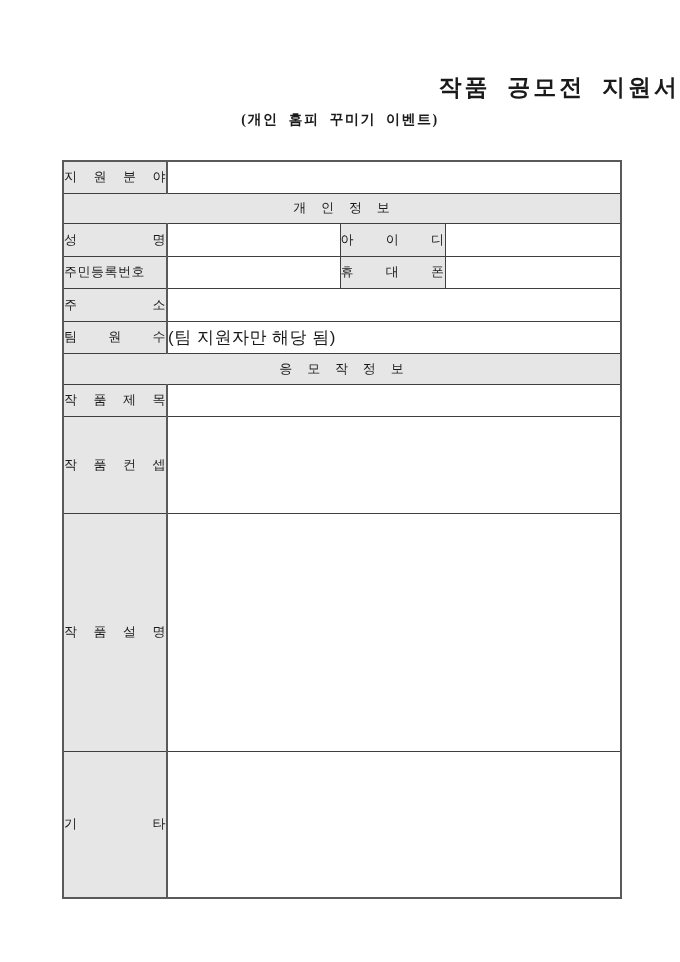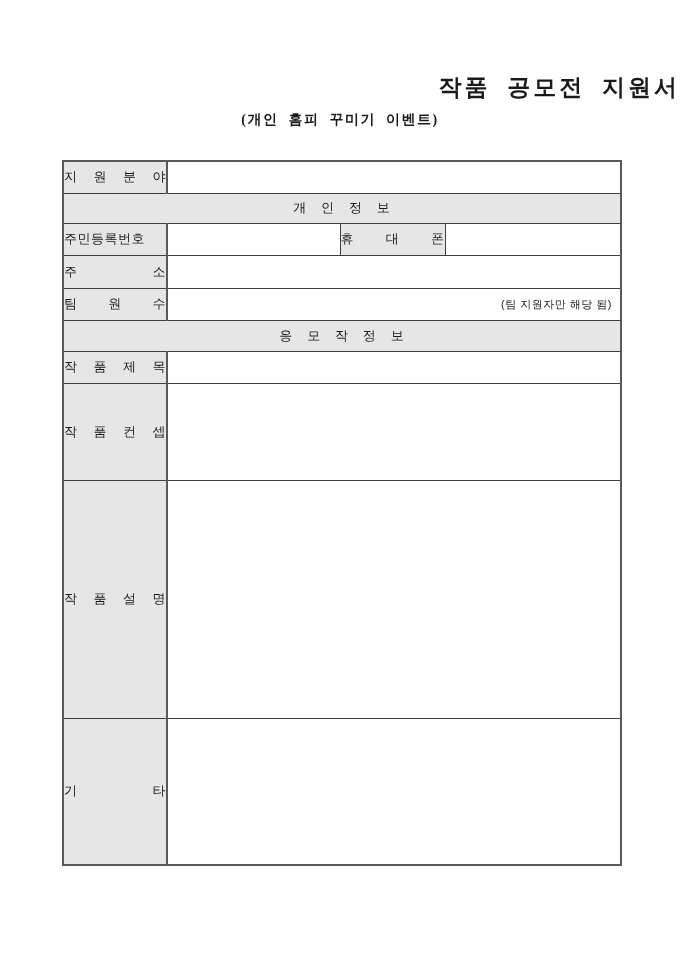--- a/index.html
+++ b/index.html
@@ -63,23 +63,22 @@
   }
   td.lbl.col1{border-right:2px solid var(--outer-border);}
   td.hdr{
     background:var(--label-bg);
     text-align:center;
     white-space:pre;
     letter-spacing:1px;
   }
   td.val{background:#fff;padding:0 6px;}
   td.val.note{
-    text-align:right;
-    padding-right:8px;
-    font-size:11px;
+    padding-right:16px;
+    font-size:17px;
     letter-spacing:0.5px;
   }
 </style>
 </head>
 <body>
 
 <div class="sheet">
 
   <div class="doc-title">작품 공모전 지원서</div>
   <div class="doc-subtitle">(개인 홈피 꾸미기 이벤트)</div>
@@ -95,20 +94,26 @@
     <tbody>
         <tr style="height:32px">
       <td class="lbl col1">지 원 분 야</td>
       <td class="val" colspan="3"></td>
     </tr>
 
     <tr style="height:30px">
       <td class="hdr" colspan="4">개   인   정   보</td>
     </tr>
 
+    <tr style="height:33px">
+      <td class="lbl col1">성 명</td>
+      <td class="val"></td>
+      <td class="lbl">아 이 디</td>
+      <td class="val"></td>
+    </tr>
 
     <tr style="height:32px">
       <td class="lbl col1">주민등록번호</td>
       <td class="val"></td>
       <td class="lbl">휴 대 폰</td>
       <td class="val"></td>
     </tr>
 
     <tr style="height:33px">
       <td class="lbl col1">주 소</td>

